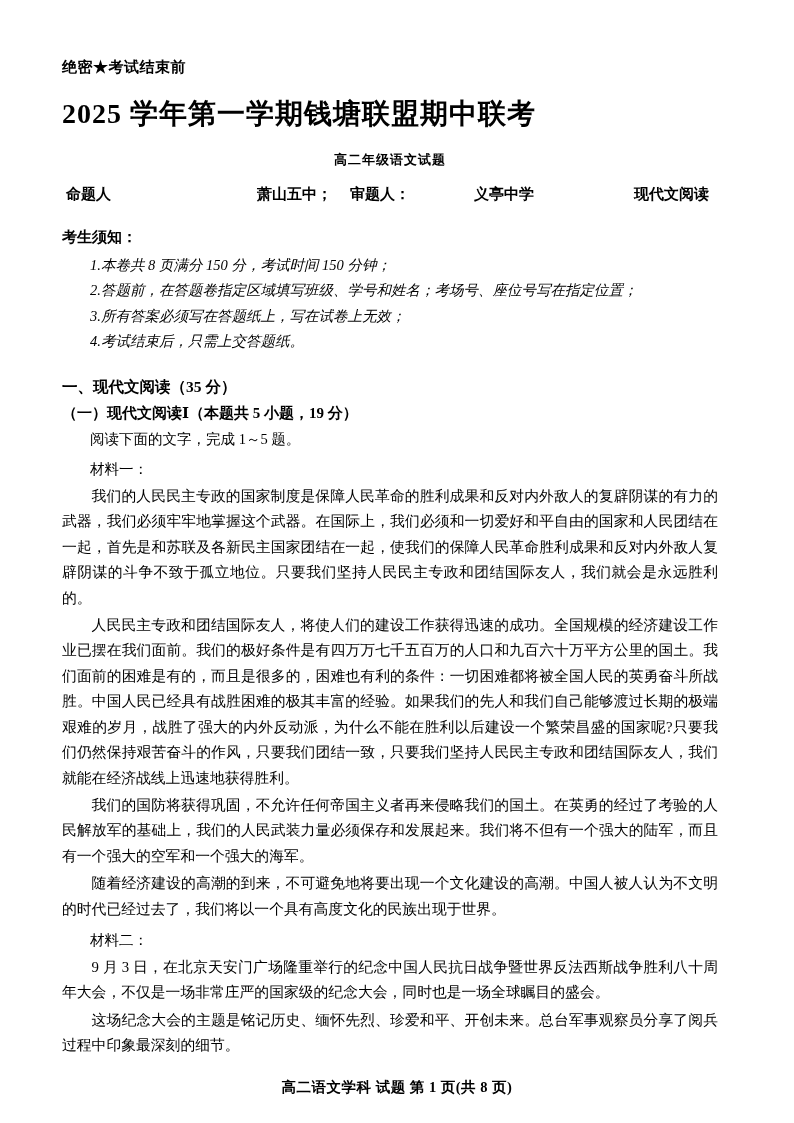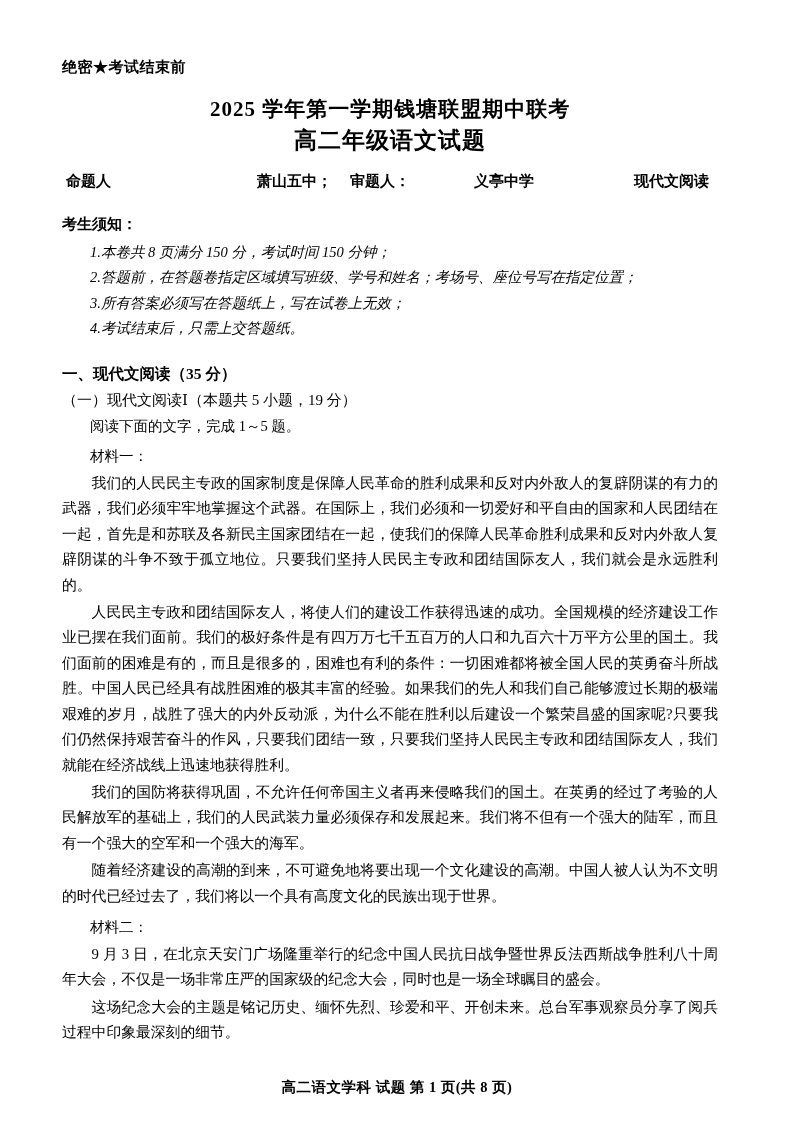--- a/index.html
+++ b/index.html
@@ -22,29 +22,28 @@
     padding: 58px 76px 0 62px;
     position: relative;
   }
   .secret-line {
     font-size: 15px;
     font-weight: bold;
     letter-spacing: 0.5px;
     margin-bottom: 18px;
   }
   .main-title {
-    text-align: center;
-    font-size: 21px;
+    font-size: 28px;
     font-weight: bold;
     letter-spacing: 1px;
-    margin: 14px 0 2px 0;
+    margin: 14px 0 18px 0;
   }
   .sub-title {
     text-align: center;
-    font-size: 23px;
+    font-size: 13px;
     font-weight: bold;
     letter-spacing: 1px;
     margin: 0 0 16px 0;
   }
   .credits {
     display: flex;
     align-items: baseline;
     font-size: 15px;
     font-weight: bold;
     margin: 0 0 24px 0;
@@ -67,21 +66,21 @@
     margin: 0 0 22px 0;
   }
   .notice-list div { white-space: nowrap; font-style: italic; }
   .sec-head {
     font-size: 15.5px;
     font-weight: bold;
     margin: 0 0 6px 0;
   }
   .sub-head {
     font-size: 15px;
-    font-weight: normal;
+    font-weight: bold;
     margin: 4px 0 4px 0;
   }
   .indent1 {
     font-size: 14.5px;
     line-height: 1.7;
     text-indent: 28px;
     margin: 0;
   }
   .mat-label {
     font-size: 14.5px;

